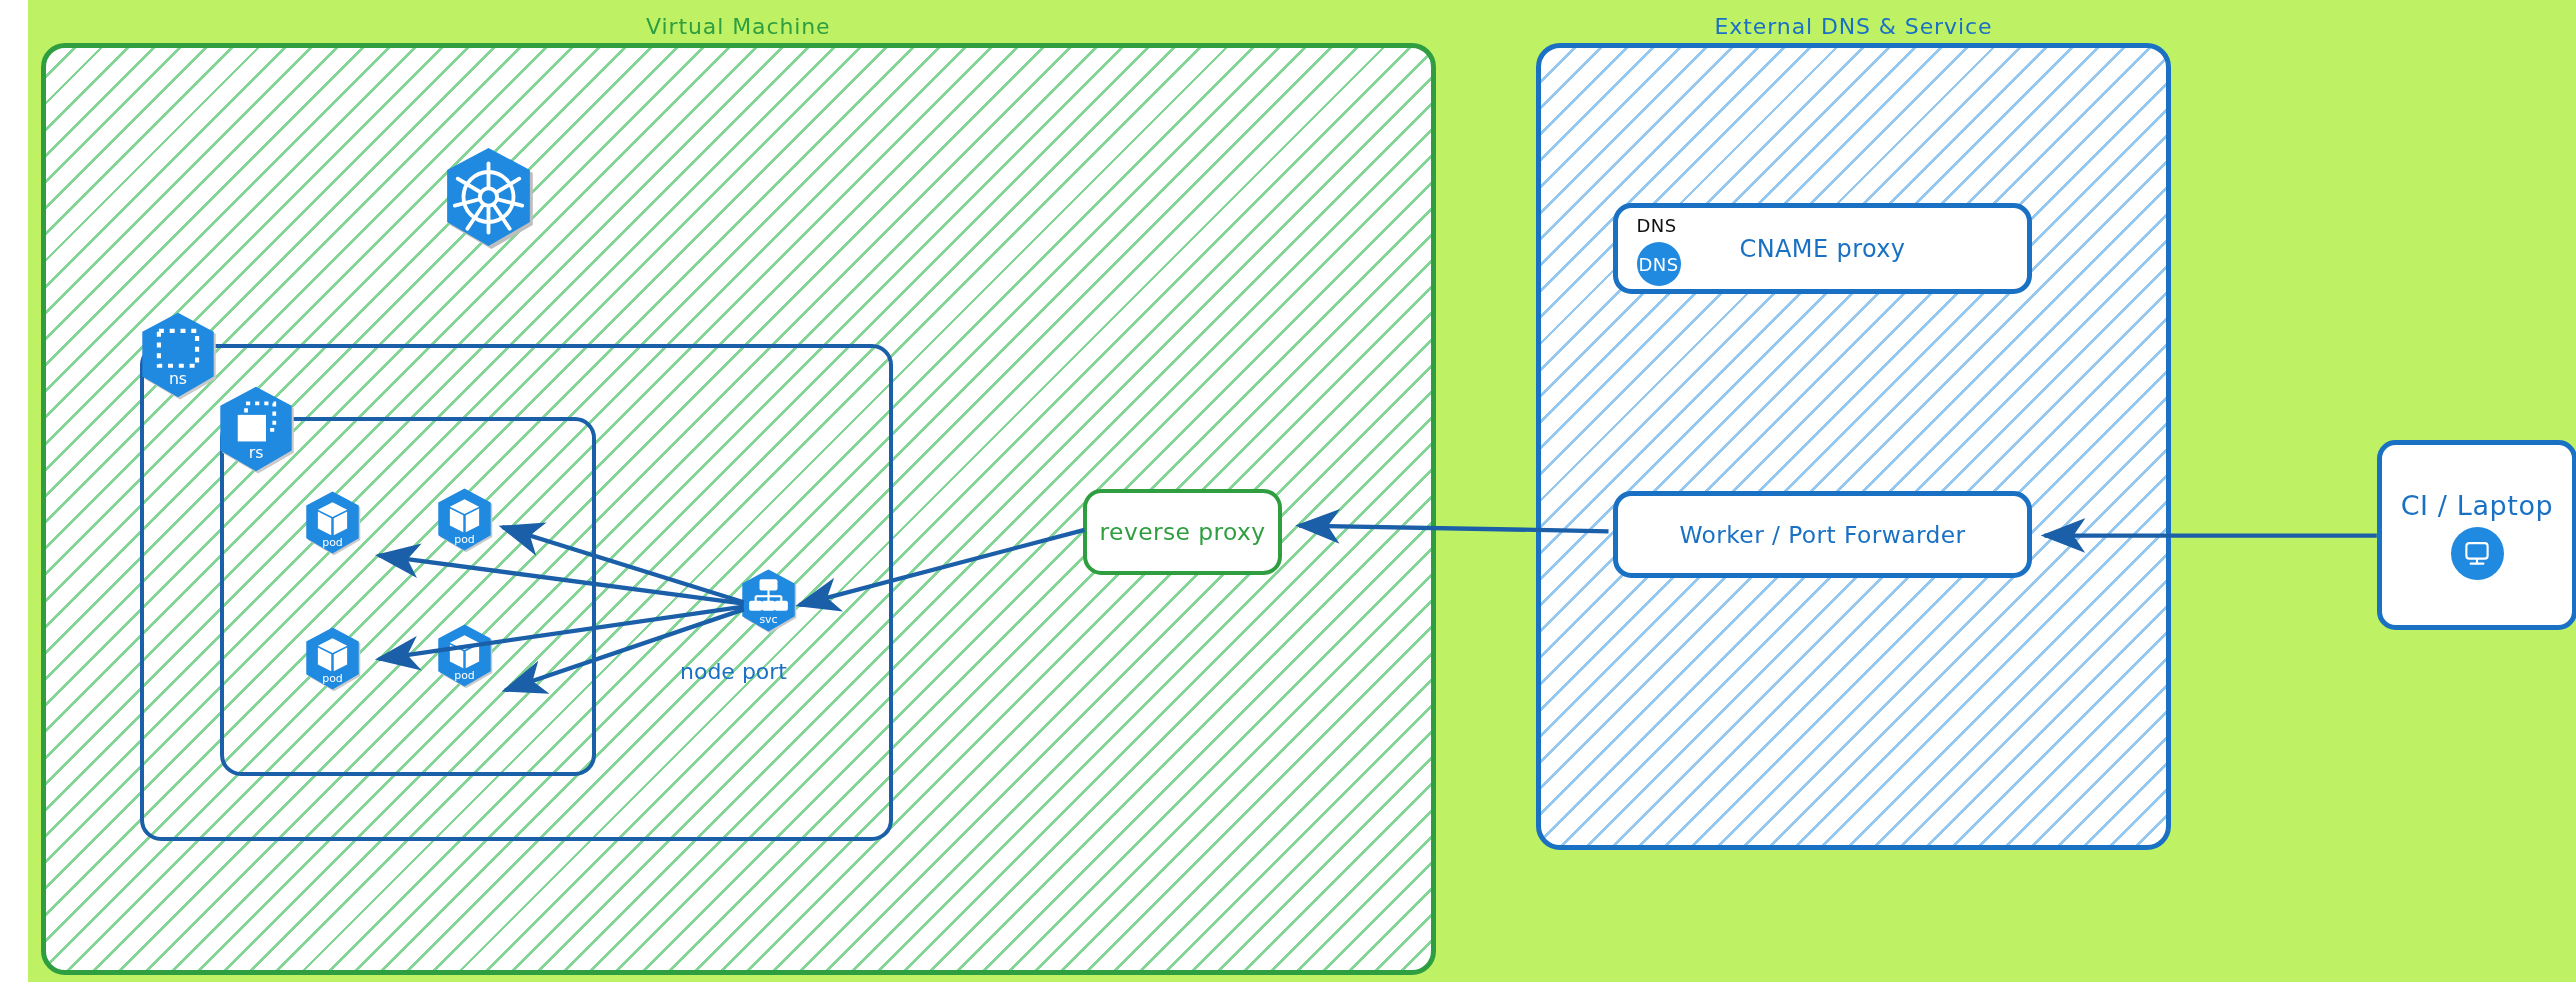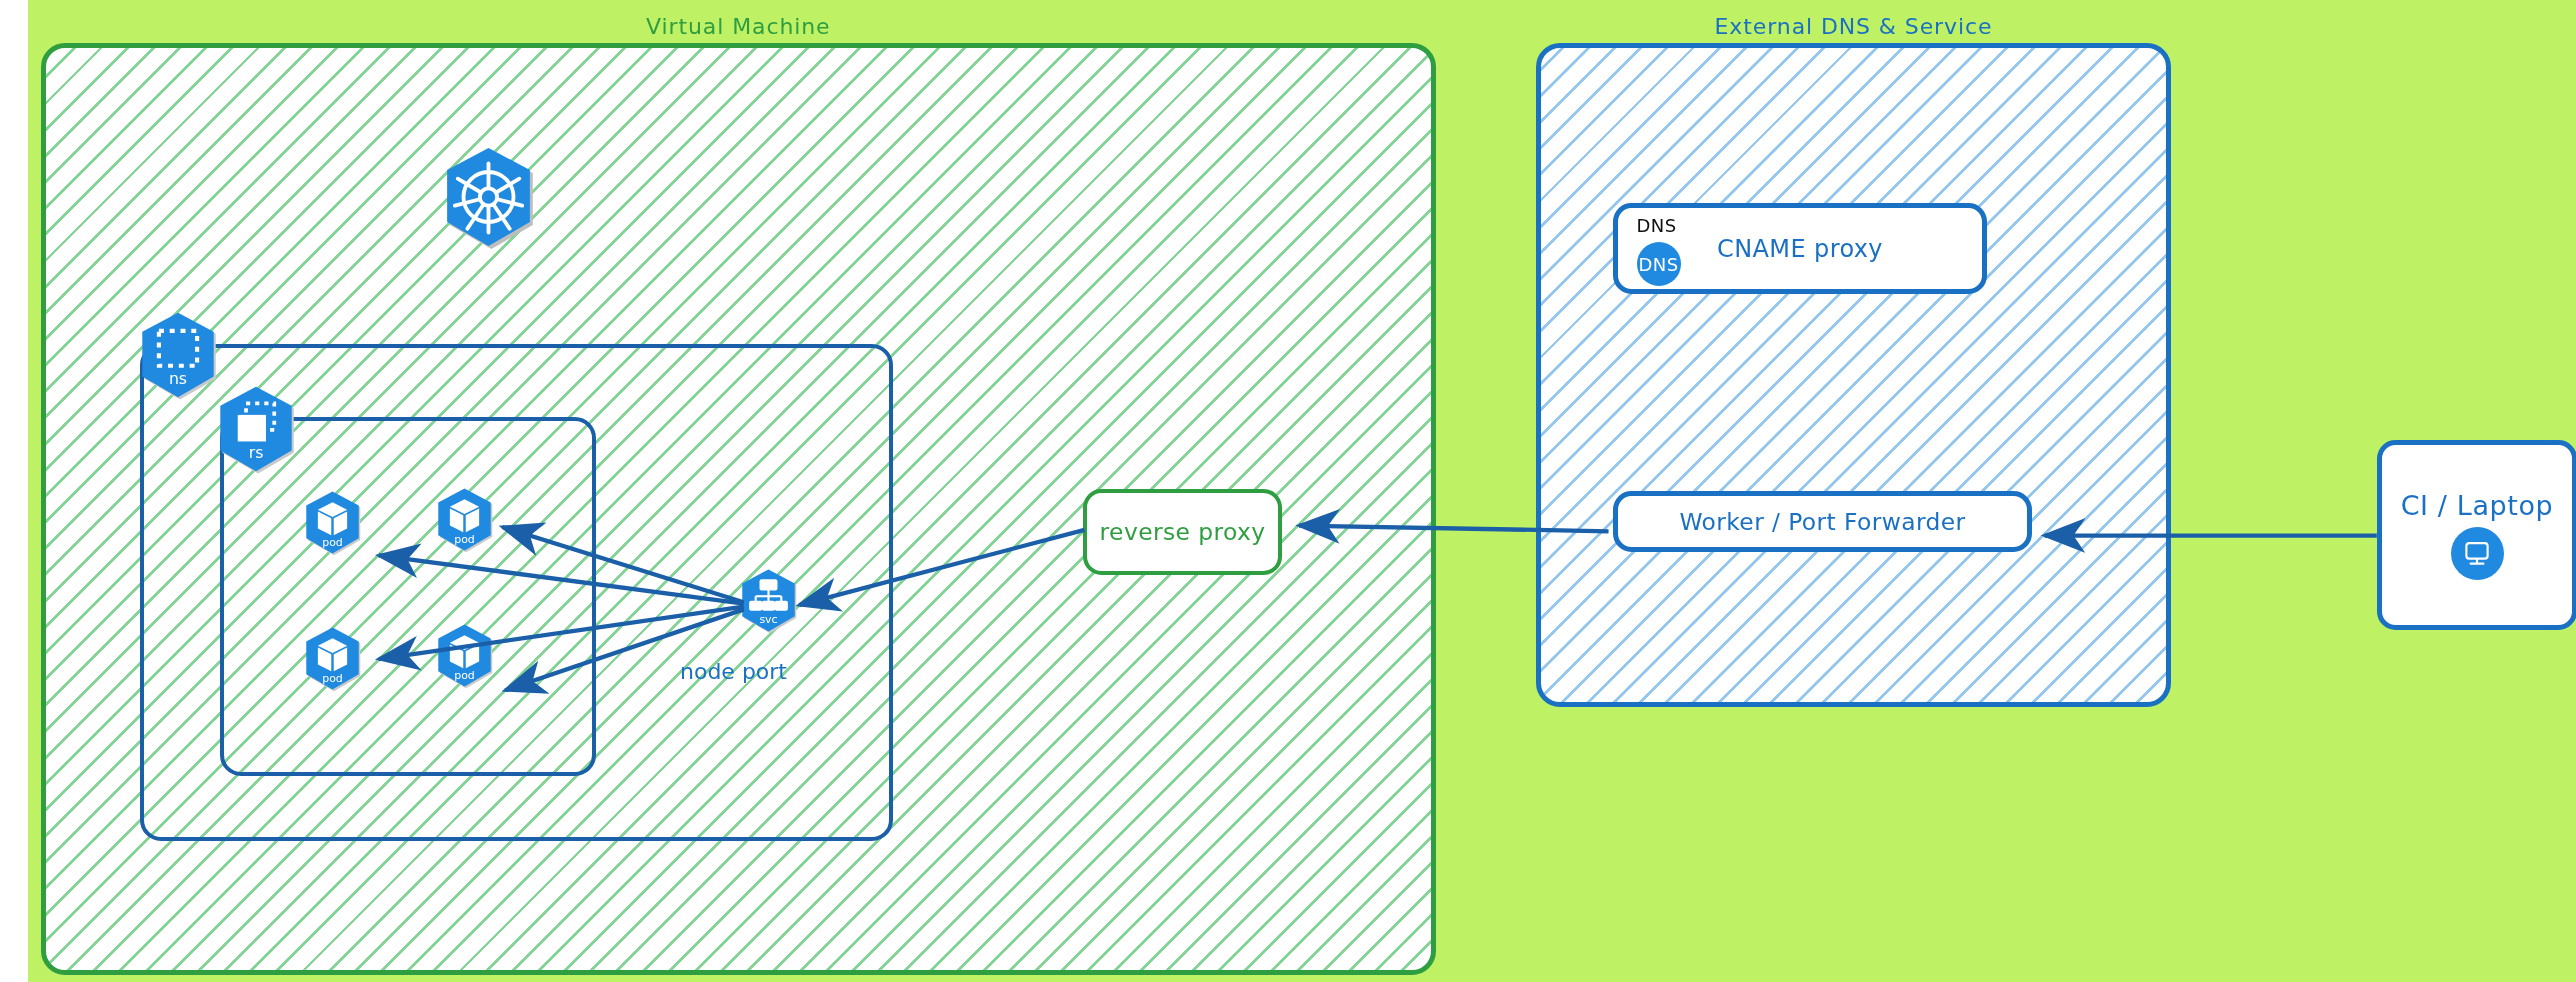--- a/index.html
+++ b/index.html
@@ -303,33 +303,33 @@
       </g>
       <text x="50" y="90" font-family="DejaVu Sans, sans-serif" font-size="18" fill="#ffffff" text-anchor="middle">svc</text>
     </svg>
   </div>
   <div class="caption" style="left:652px; top:659px;">node port</div>
 
   <div class="boxnode box-green" style="left:1055px; top:489px; width:199px; height:86px;">
     <span class="boxlabel label-green">reverse proxy</span>
   </div>
 
-  <div class="group group-ext" style="left:1508px; top:43px; width:635px; height:664px;">
+  <div class="group group-ext" style="left:1508px; top:43px; width:635px; height:807px;">
     <div class="group-title title-blue">External DNS &amp; Service</div>
   </div>
 
-  <div class="boxnode box-blue" style="left:1585px; top:203px; width:374px; height:91px;">
+  <div class="boxnode box-blue" style="left:1585px; top:203px; width:419px; height:91px;">
     <div class="dns-card-inner">
       <span class="dns-kind">DNS</span>
       <span class="dns-badge">DNS</span>
       <span class="dns-text">CNAME proxy</span>
     </div>
   </div>
 
-  <div class="boxnode box-blue" style="left:1585px; top:491px; width:419px; height:61px;">
+  <div class="boxnode box-blue" style="left:1585px; top:491px; width:419px; height:87px;">
     <span class="boxlabel label-blue">Worker / Port Forwarder</span>
   </div>
 
   <div class="boxnode box-blue" style="left:2349px; top:440px; width:200px; height:190px;">
     <div class="ci-inner">
       <span class="ci-label">CI / Laptop</span>
       <span class="ci-icon">
         <svg viewBox="0 0 48 48" width="34" height="34">
           <rect x="9" y="10" width="30" height="22" rx="4" fill="none" stroke="#ffffff" stroke-width="3"></rect>
           <line x1="24" y1="32" x2="24" y2="38" stroke="#ffffff" stroke-width="3"></line>

